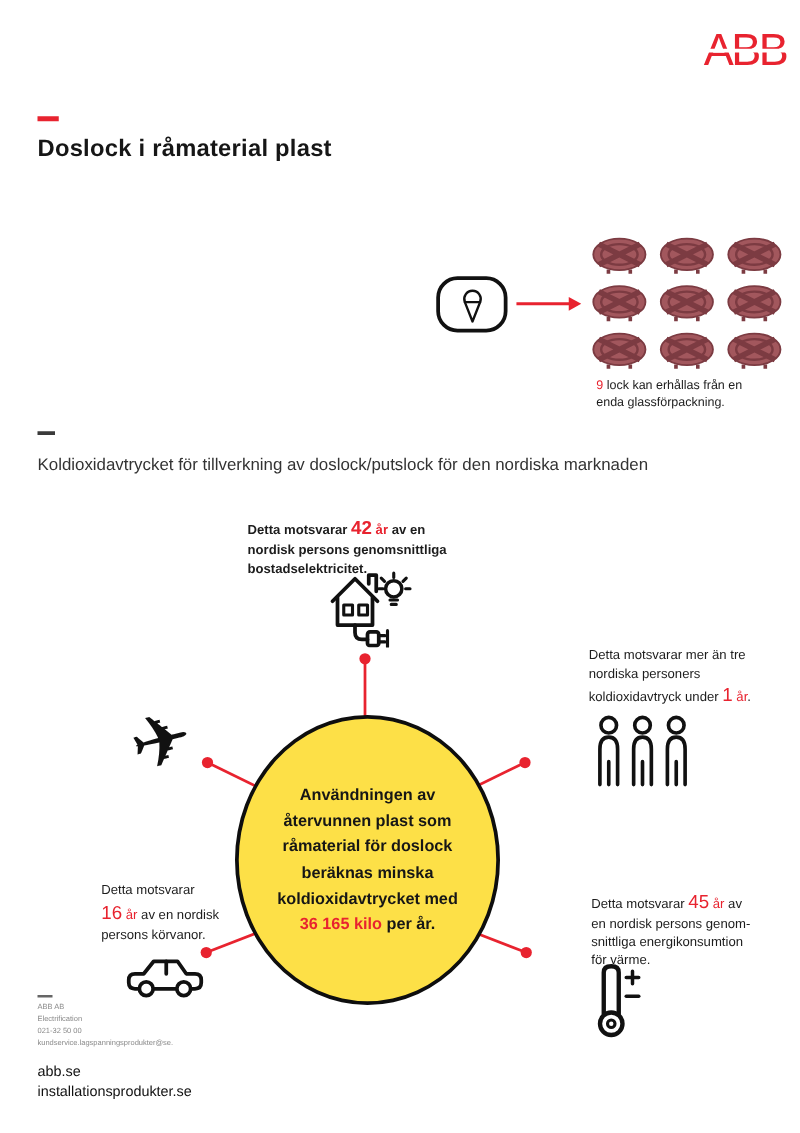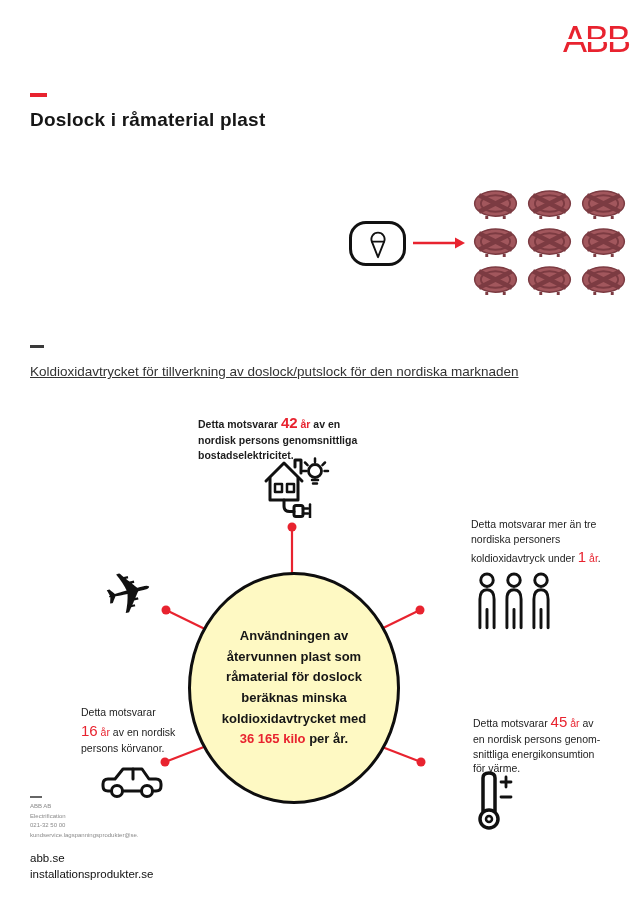--- a/index.html
+++ b/index.html
@@ -27,28 +27,28 @@
   .arrow-svg{position:absolute;left:413px;top:236px;}
   .lid-grid{position:absolute;left:468px;top:185px;width:163px;display:grid;
     grid-template-columns:repeat(3,1fr);grid-auto-rows:38px;justify-items:center;align-items:center;}
   .lid{width:47px;height:33px;}
   .caption{position:absolute;left:477px;top:302px;width:158px;font-size:10px;line-height:1.4;
     margin:0;white-space:pre-line;color:#1d1d1d;}
   .caption .red{color:var(--red);}
 
   
   .dash-dark{position:absolute;left:30px;top:345px;width:14px;height:3px;background:#3a3a3a;}
-  .section-subtitle{position:absolute;left:30px;top:364px;width:600px;font-size:13.5px;color:#333;margin:0;text-decoration:underline;}
+  .section-subtitle{position:absolute;left:30px;top:364px;width:600px;font-size:13.5px;color:#333;margin:0;}
 
   
   .connectors{position:absolute;left:0;top:400px;}
   .connectors line{stroke:var(--red);stroke-width:2.2;}
   .connectors circle{fill:var(--red);}
   .center-circle{position:absolute;left:188px;top:572px;width:212px;height:232px;border:3px solid #0e0e0e;
-    border-radius:50%;background:#fef9c3;box-sizing:border-box;display:flex;align-items:center;justify-content:center;}
+    border-radius:50%;background:#fde047;box-sizing:border-box;display:flex;align-items:center;justify-content:center;}
   .circle-text{text-align:center;font-size:13px;font-weight:bold;line-height:1.58;white-space:pre-line;}
   .circle-text .hl{color:var(--red);}
 
   .callout{position:absolute;font-size:10.5px;line-height:1.4;margin:0;white-space:pre-line;color:#1d1d1d;}
   .callout .num{color:var(--red);font-size:15px;}
   .callout .unit{color:var(--red);}
   .co-elec{left:198px;top:412px;width:190px;text-align:left;font-weight:bold;}
   .co-flights{left:111px;top:517px;width:152px;}
   .co-persons{left:471px;top:517px;width:168px;}
   .co-driving{left:81px;top:705px;width:142px;}
@@ -123,20 +123,22 @@
     <svg class="lid" viewBox="0 0 46 34">
         <use href="#lid-shape"></use>
       </svg>
     <svg class="lid" viewBox="0 0 46 34">
         <use href="#lid-shape"></use>
       </svg>
     <svg class="lid" viewBox="0 0 46 34">
         <use href="#lid-shape"></use>
       </svg>
   </div>
+  <p class="caption"><span class="red">9</span><span> lock kan erhållas från en
+enda glassförpackning.</span></p>
 
   <div class="dash-dark"></div>
   <p class="section-subtitle">Koldioxidavtrycket för tillverkning av doslock/putslock för den nordiska marknaden</p>
 
   <svg class="connectors" width="640" height="460" viewBox="0 0 640 460">
     <line x1="292" y1="127" x2="292" y2="176"></line>
       <circle cx="292" cy="127" r="4.5"></circle>
     <line x1="166" y1="210" x2="209" y2="231"></line>
       <circle cx="166" cy="210" r="4.5"></circle>
     <line x1="420" y1="210" x2="377" y2="231"></line>

